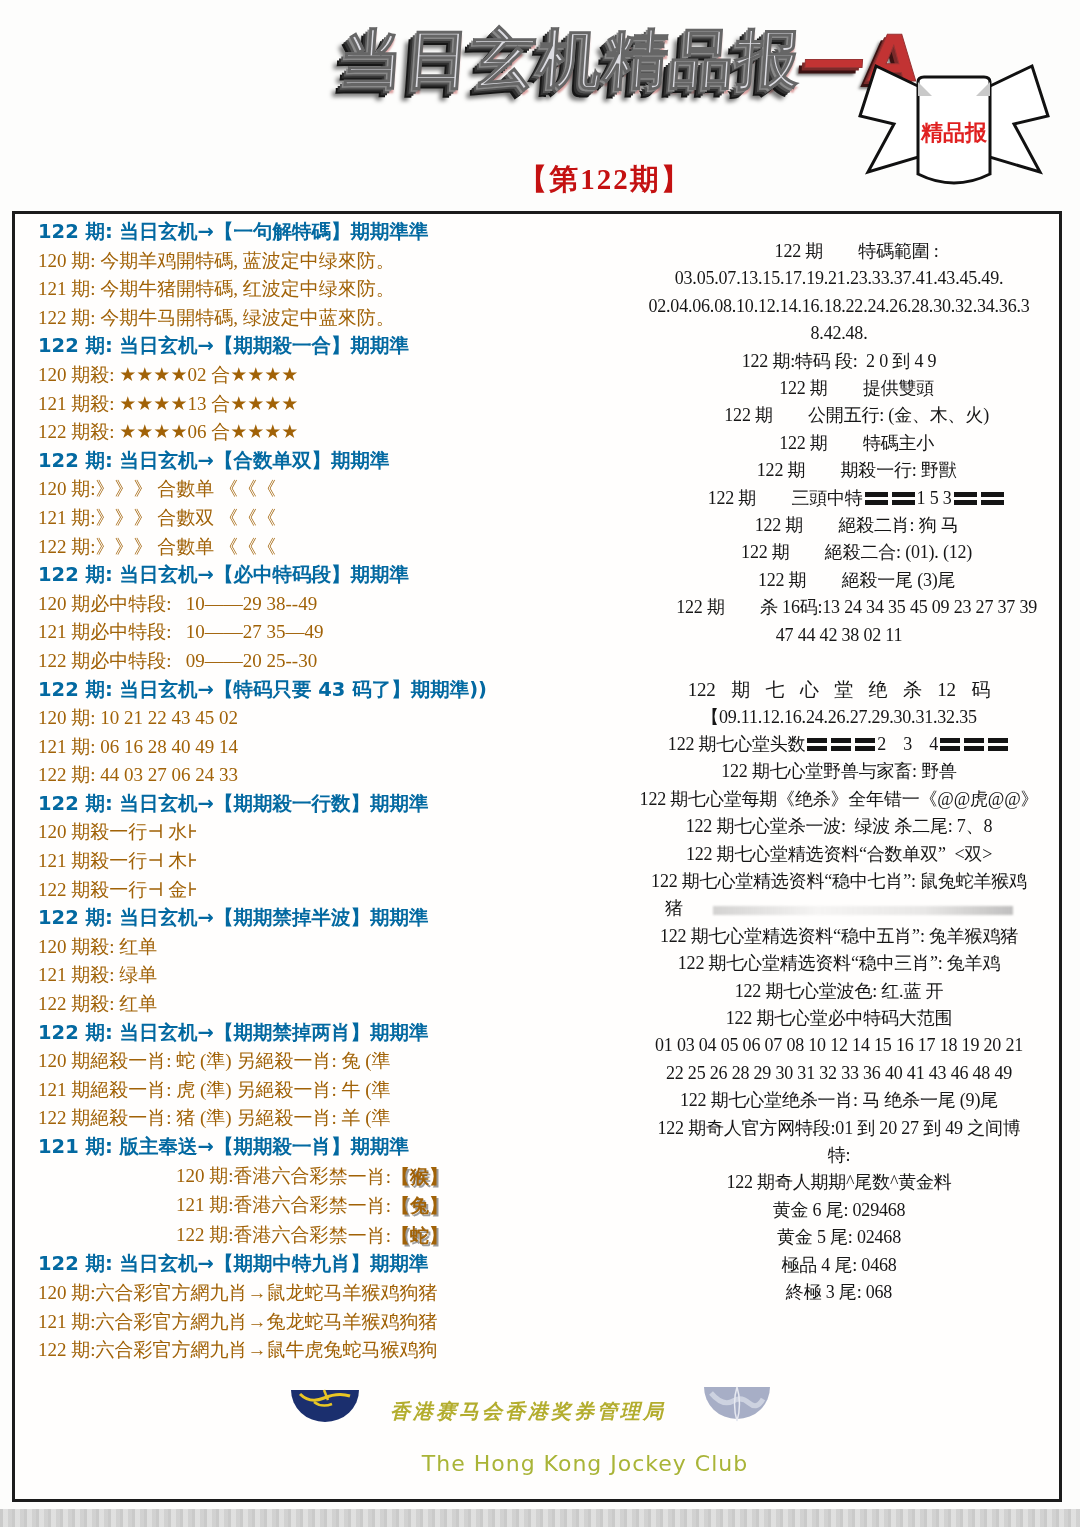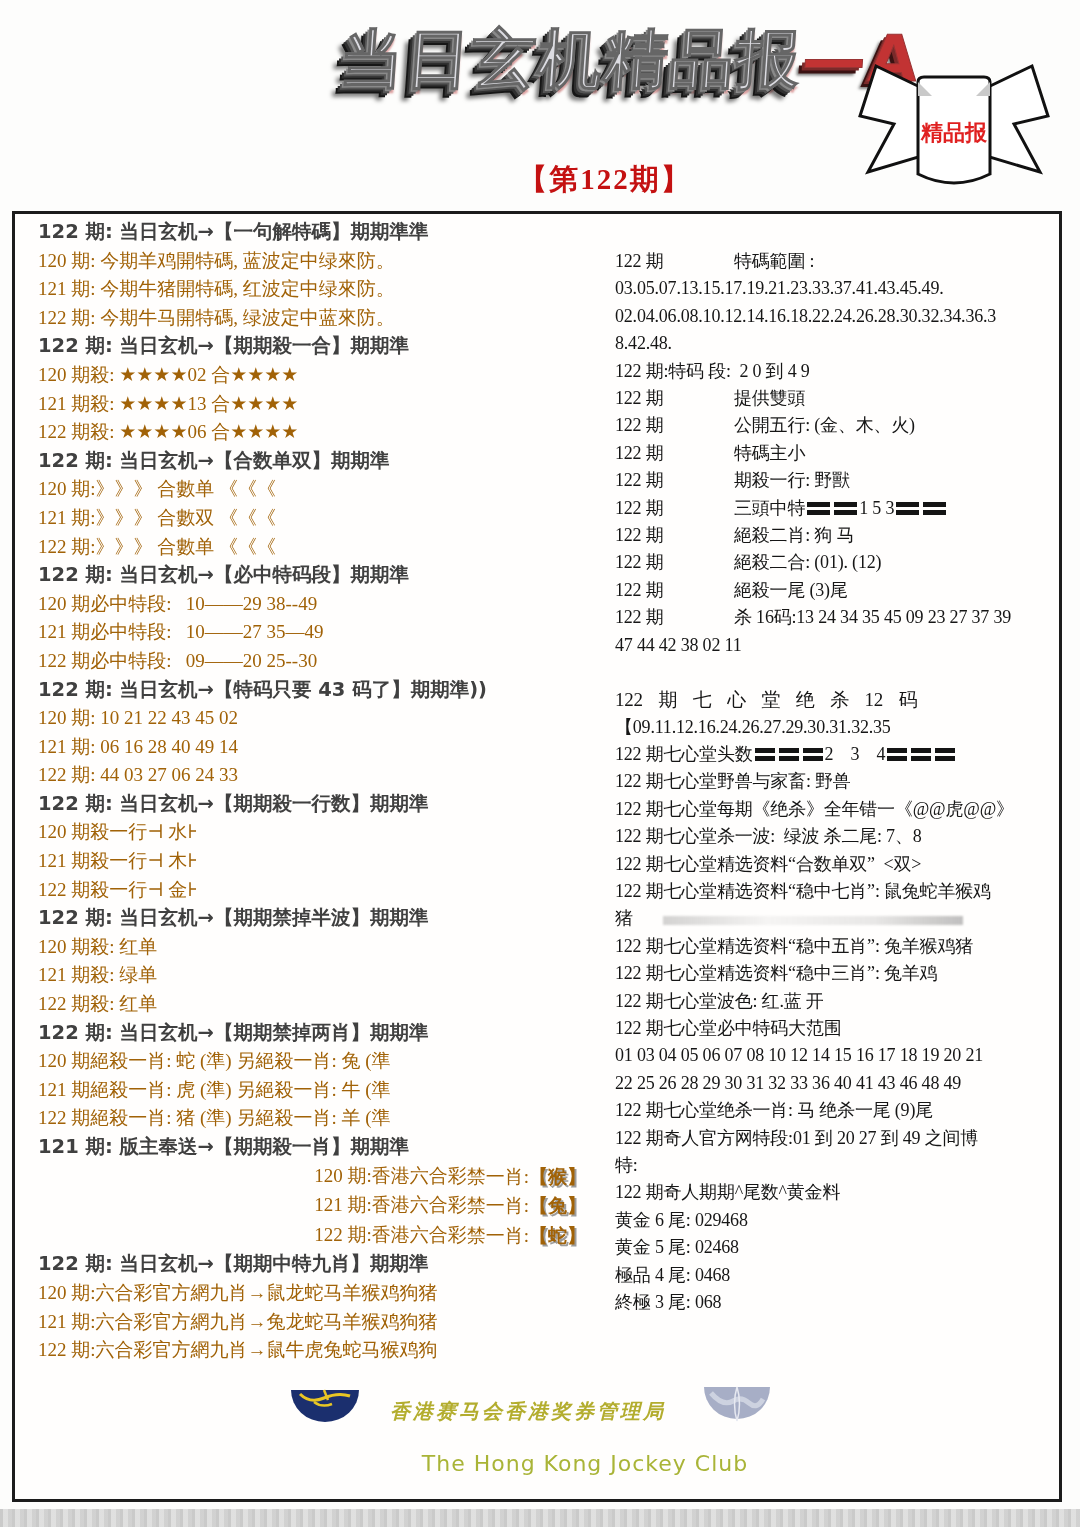--- a/index.html
+++ b/index.html
@@ -15,25 +15,25 @@
                       0 4px 2px rgba(195,85,85,.55);}
   .t-suffix{color:#c23333;-webkit-text-stroke:1px #933;
             text-shadow:-3px 3px 0 #7a2a2a,-6px 6px 0 #3a1212,-8px 8px 3px rgba(0,0,0,.5);}
   .issue{position:absolute;left:455px;top:160px;width:300px;text-align:center;
          font-weight:bold;font-size:29px;color:#c41111;letter-spacing:2px;}
   .ribbon{position:absolute;left:858px;top:56px;width:192px;height:148px;z-index:5;}
   
   .frame{position:absolute;left:12px;top:211px;width:1050px;height:1291px;
          border:3px solid #1c1c1c;background:#fffefd;box-sizing:border-box;}
   .col-left{position:absolute;left:38px;top:218px;width:548px;}
-  .col-right{position:absolute;left:615px;top:248px;width:448px;}
+  .col-right{position:absolute;left:615px;top:238px;width:448px;text-align:center;}
   .l-line{font-size:19px;line-height:28.6px;color:#a16207;white-space:pre;}
-  .l-line.bold{font-weight:bold;color:#404040;font-size:19.5px;
+  .l-line.bold{font-weight:bold;color:#0369a1;font-size:19.5px;
                font-family:"DejaVu Sans","Liberation Sans",sans-serif;}
-  .l-line.ban{display:flex;justify-content:flex-end;}
+  .l-line.ban{display:flex;justify-content:center;}
   .zodiac3d{font-weight:bold;font-family:"DejaVu Sans",sans-serif;
             text-shadow:2px 2px 0 #9c9c9c;}
   .r-line{font-size:18px;line-height:27.4px;color:#161616;white-space:pre;letter-spacing:-0.2px;}
   .rc-period{display:inline-block;width:119px;}
   .wide{word-spacing:11px;font-size:19px;}
   .gap-top{margin-top:27px;}
   .bar{display:inline-block;width:23px;height:13px;box-sizing:border-box;margin:0 2px;
        border-top:5px solid #141414;border-bottom:5px solid #141414;vertical-align:-1px;}
   .bar3{width:20px;}
   .smudge-streak{display:inline-block;width:300px;height:9px;margin-left:30px;vertical-align:middle;

